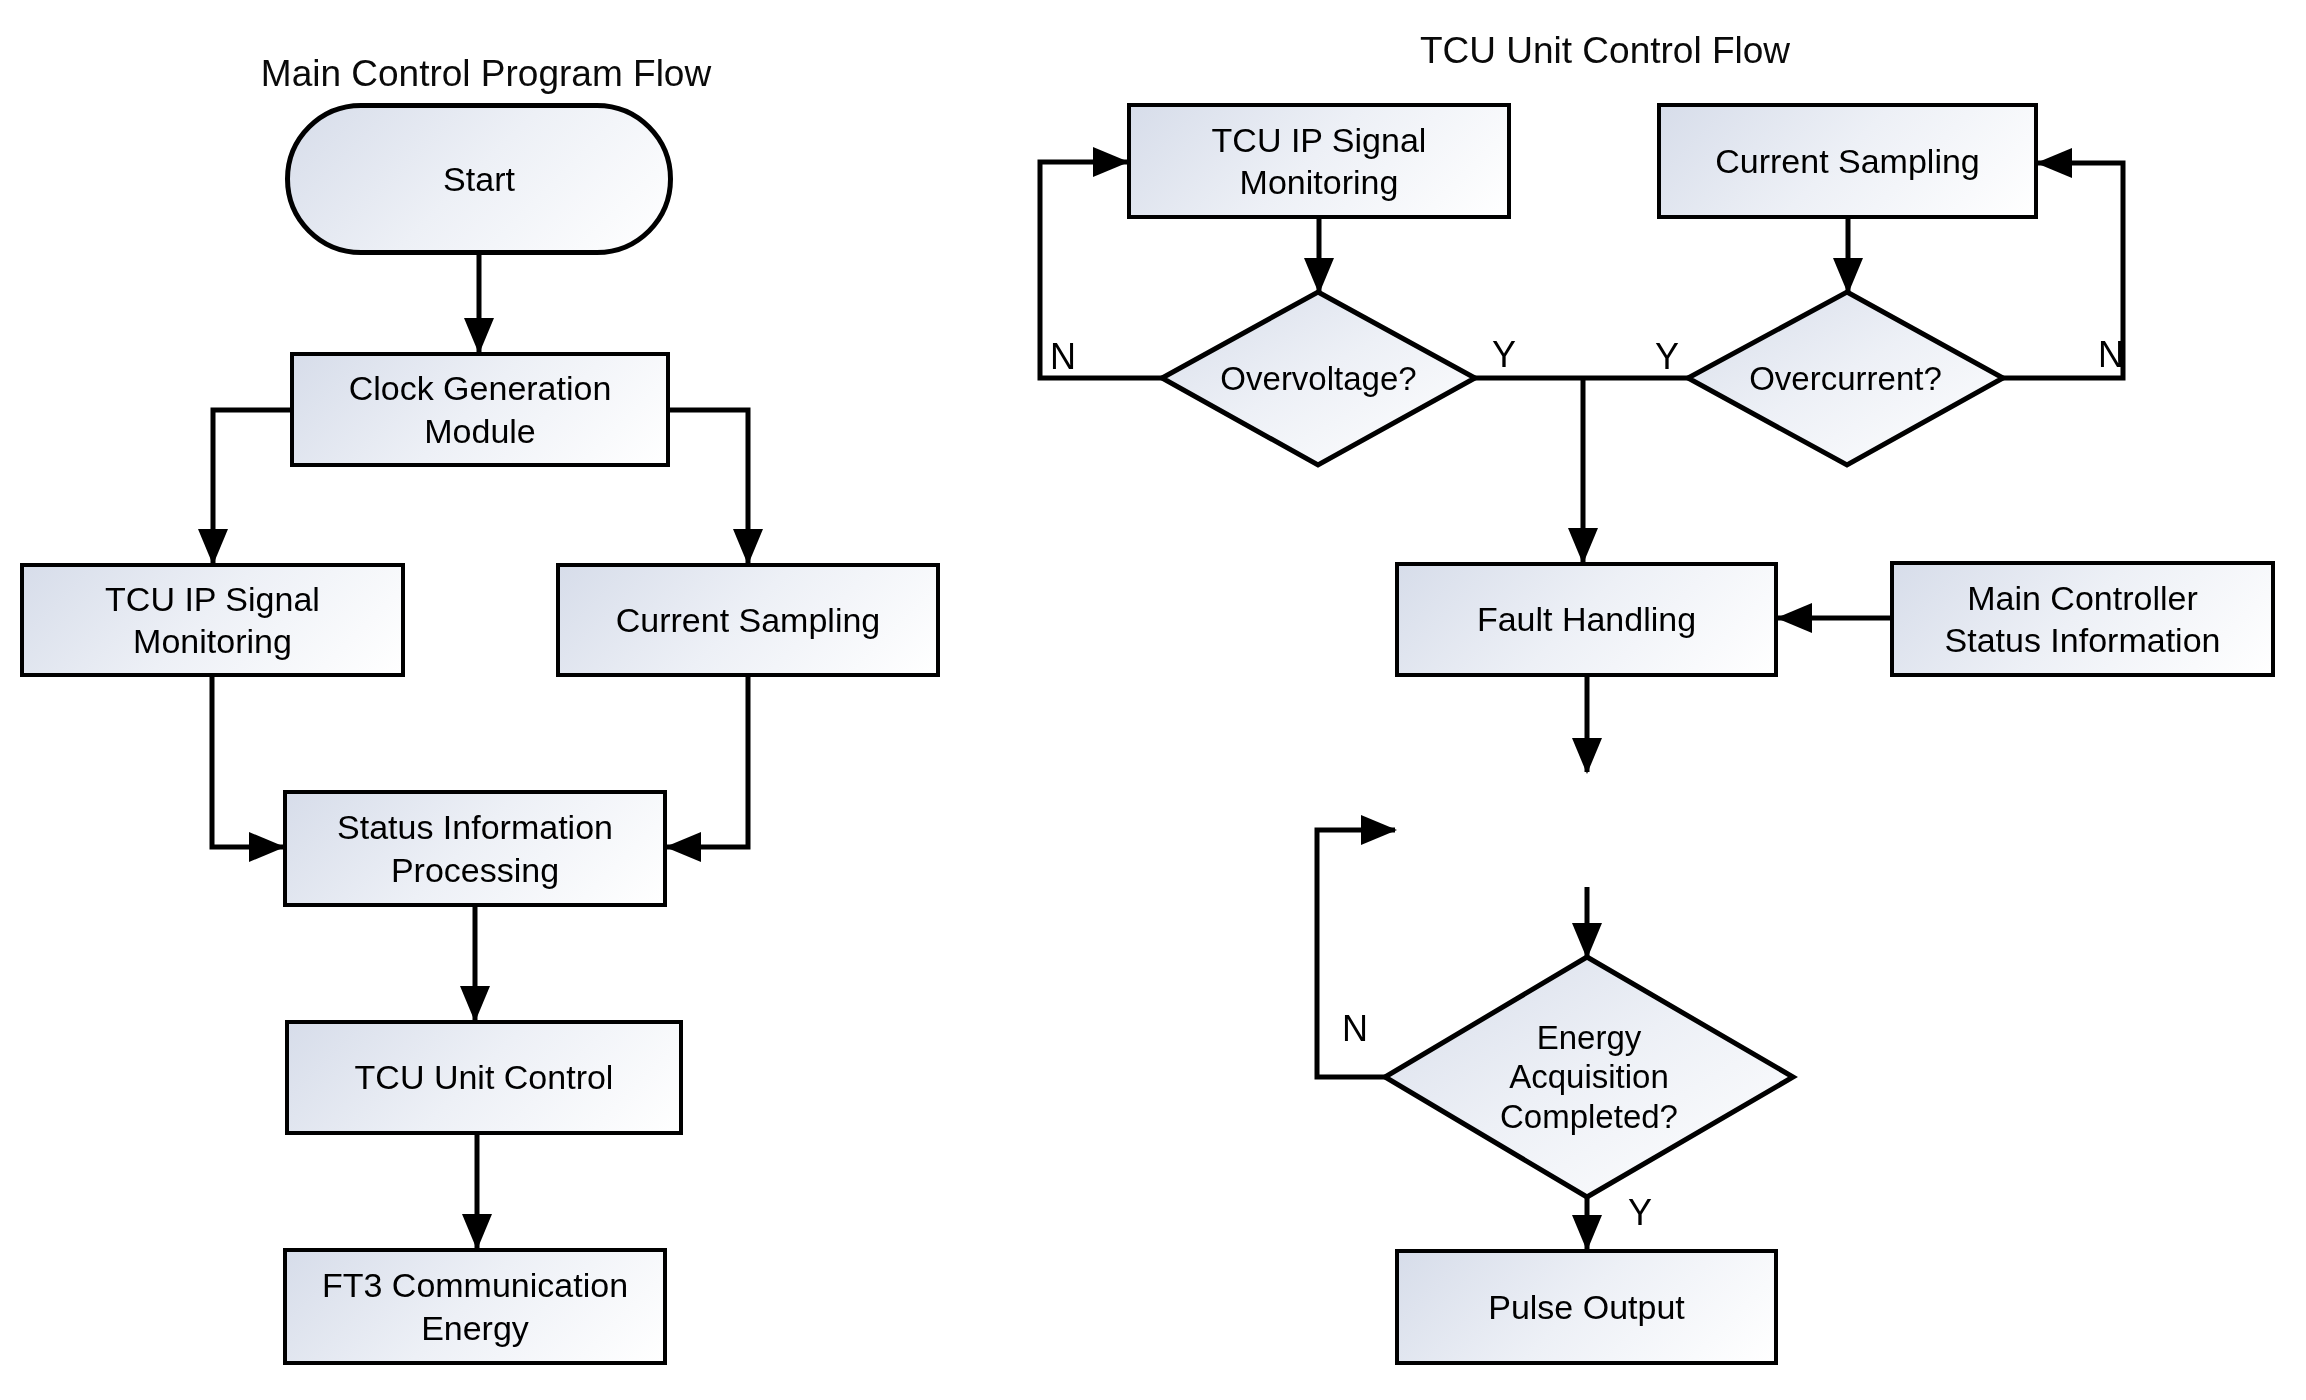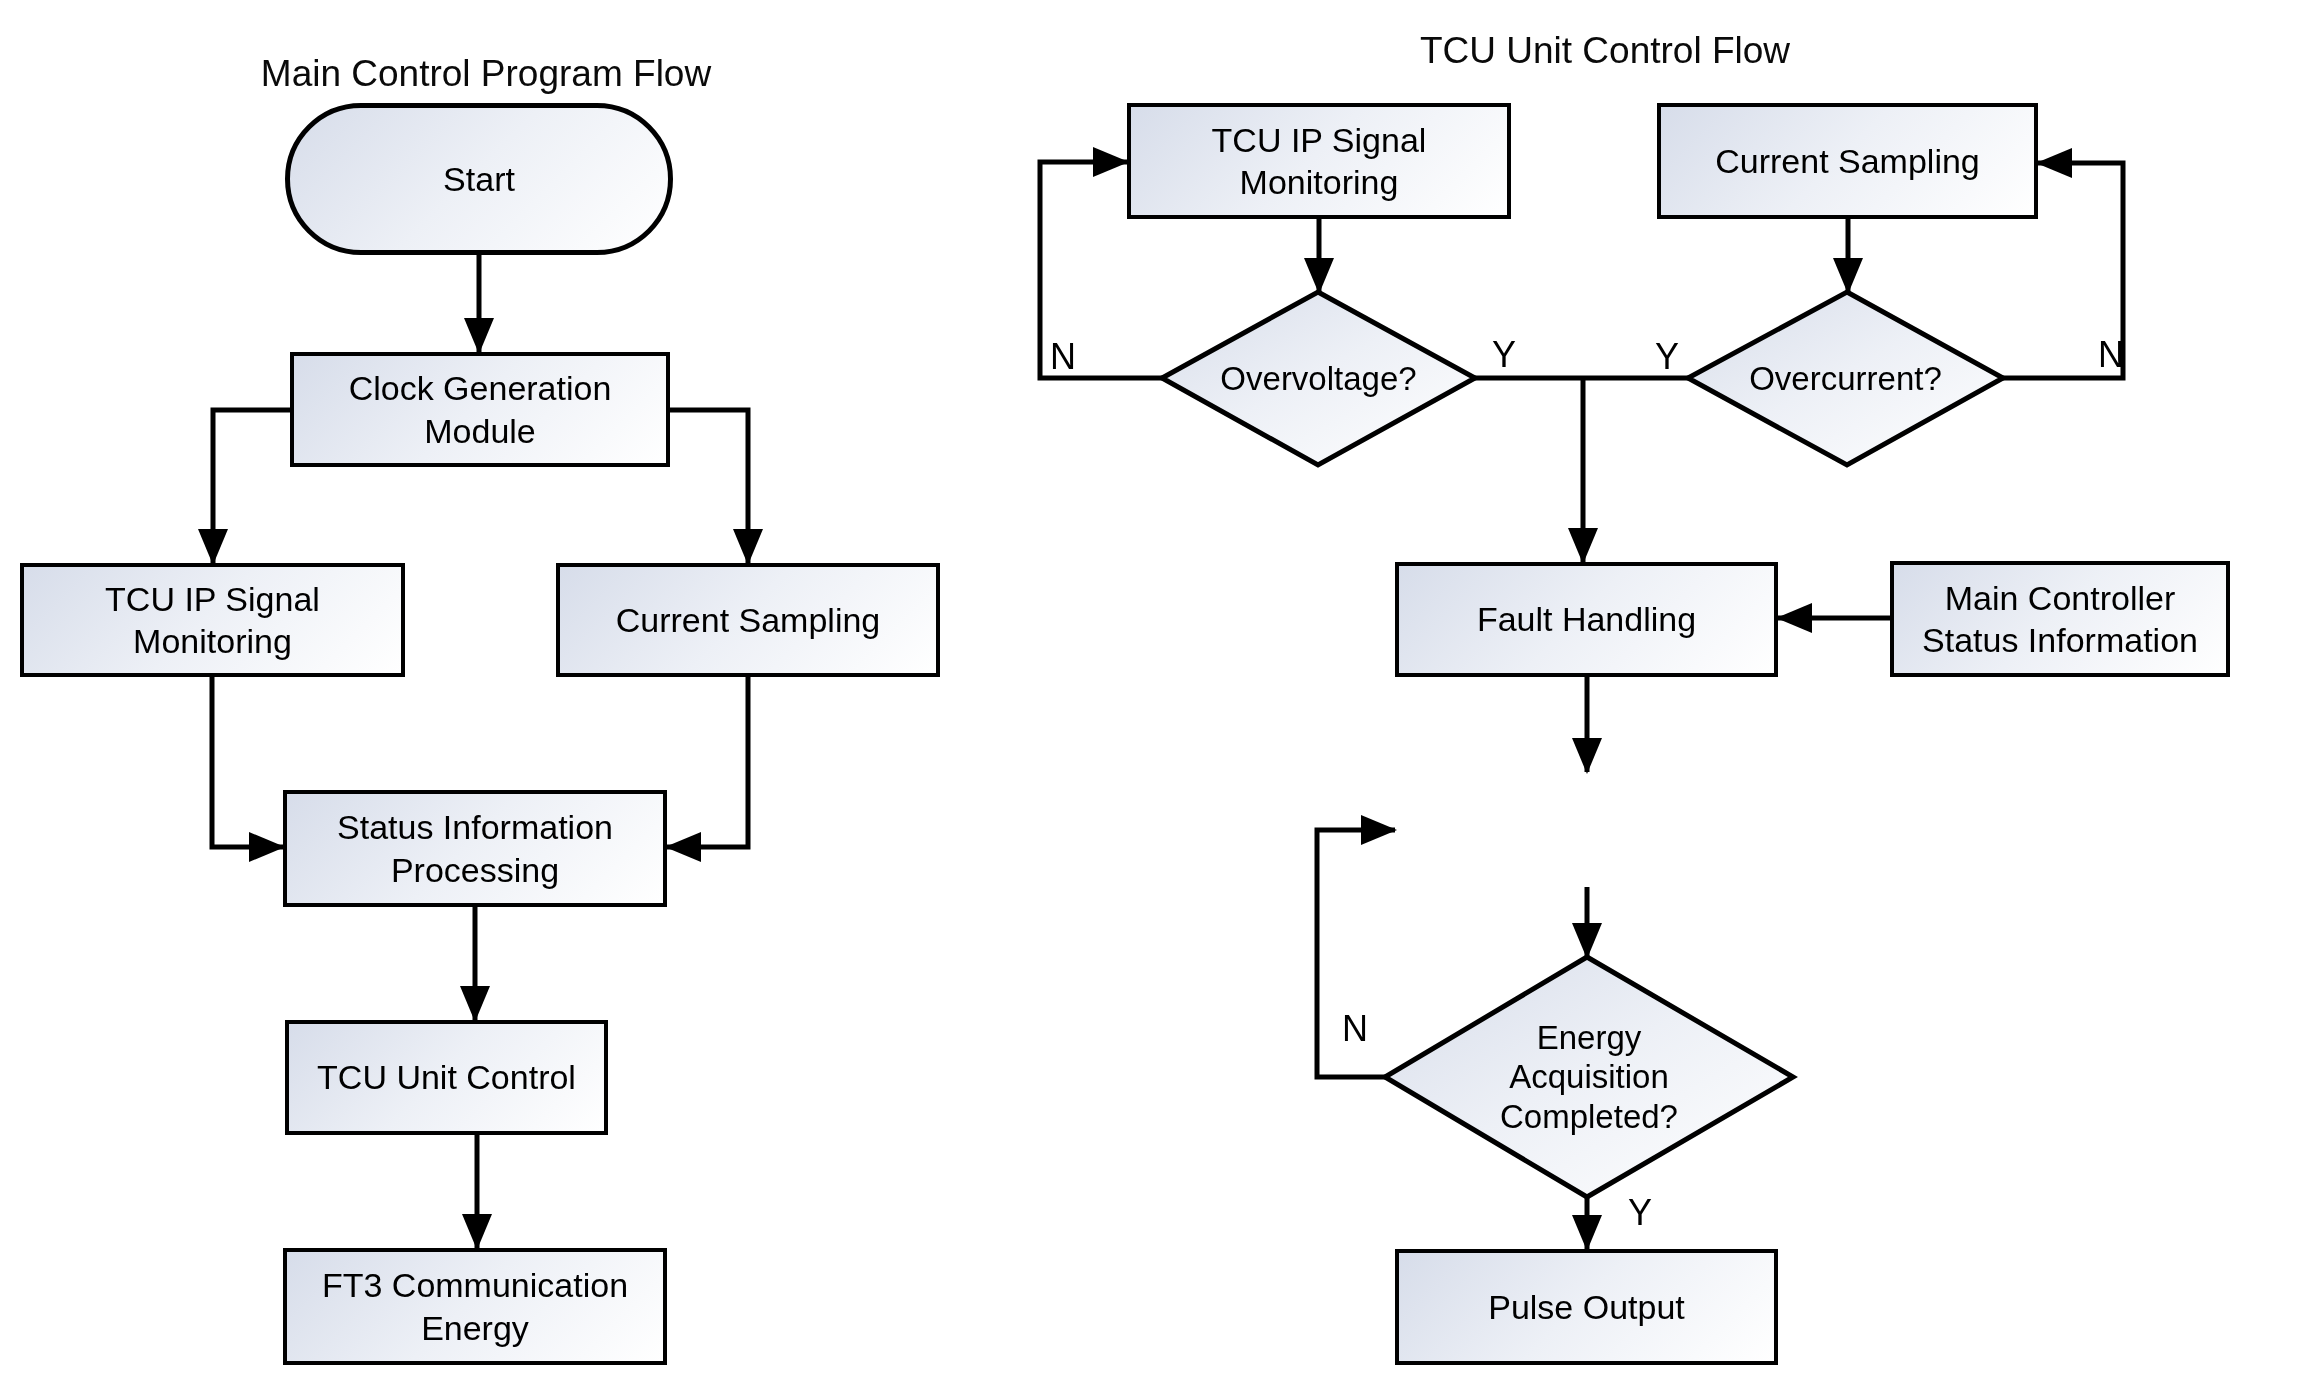--- a/index.html
+++ b/index.html
@@ -78,29 +78,29 @@
   <div class="chart-title" style="left:1605px; top:30px;">TCU Unit Control Flow</div>
 
   <div class="node stadium" style="left:285px; top:103px; width:388px; height:152px;">Start</div>
   <div class="node" style="left:290px; top:352px; width:380px; height:115px;">Clock Generation
 Module</div>
   <div class="node" style="left:20px; top:563px; width:385px; height:114px;">TCU IP Signal
 Monitoring</div>
   <div class="node" style="left:556px; top:563px; width:384px; height:114px;">Current Sampling</div>
   <div class="node" style="left:283px; top:790px; width:384px; height:117px;">Status Information
 Processing</div>
-  <div class="node" style="left:285px; top:1020px; width:323px; height:115px;text-align:center;">TCU Unit Control</div>
+  <div class="node" style="left:285px; top:1020px; width:398px; height:115px;text-align:center;">TCU Unit Control</div>
   <div class="node" style="left:283px; top:1248px; width:384px; height:117px;">FT3 Communication
 Energy</div>
 
   <div class="node" style="left:1127px; top:103px; width:384px; height:116px;">TCU IP Signal
 Monitoring</div>
   <div class="node" style="left:1657px; top:103px; width:381px; height:116px;">Current Sampling</div>
   <div class="node" style="left:1395px; top:562px; width:383px; height:115px;">Fault Handling</div>
-  <div class="node" style="left:1890px; top:561px; width:340px; height:116px;">Main Controller
+  <div class="node" style="left:1890px; top:561px; width:385px; height:116px;">Main Controller
 Status Information</div>
   <div class="node" style="left:1395px; top:1249px; width:383px; height:116px;">Pulse Output</div>
 
   <div class="diamond-label" style="left:1162px; top:292px; width:313px; height:173px;">Overvoltage?</div>
   <div class="diamond-label" style="left:1688px; top:292px; width:315px; height:173px;">Overcurrent?</div>
   <div class="diamond-label" style="left:1385px; top:957px; width:408px; height:240px;">Energy
 Acquisition
 Completed?</div>
 
   <div class="branch-label" style="left:1050px; top:336px;">N</div>

